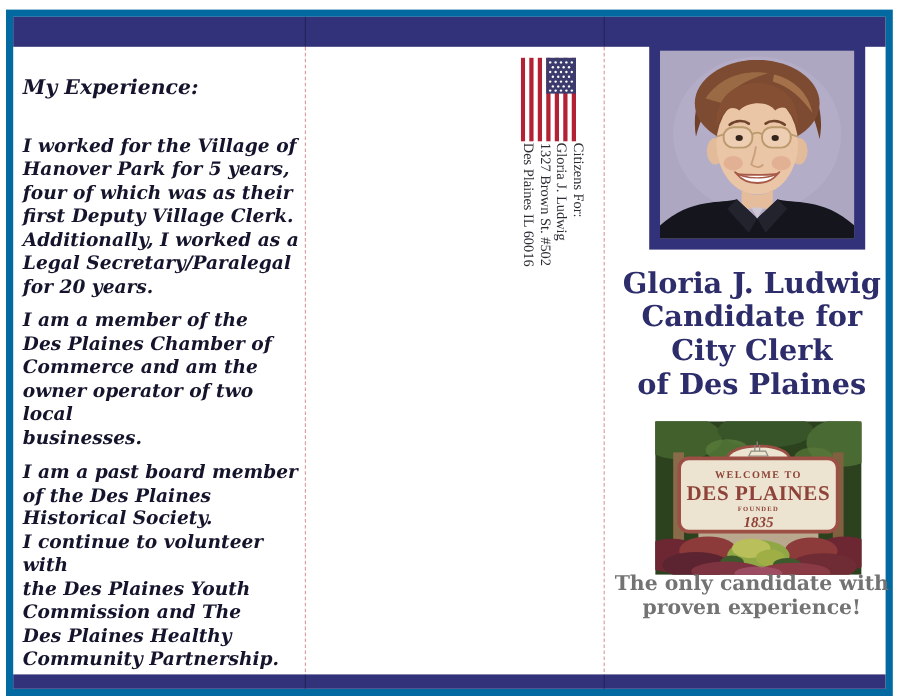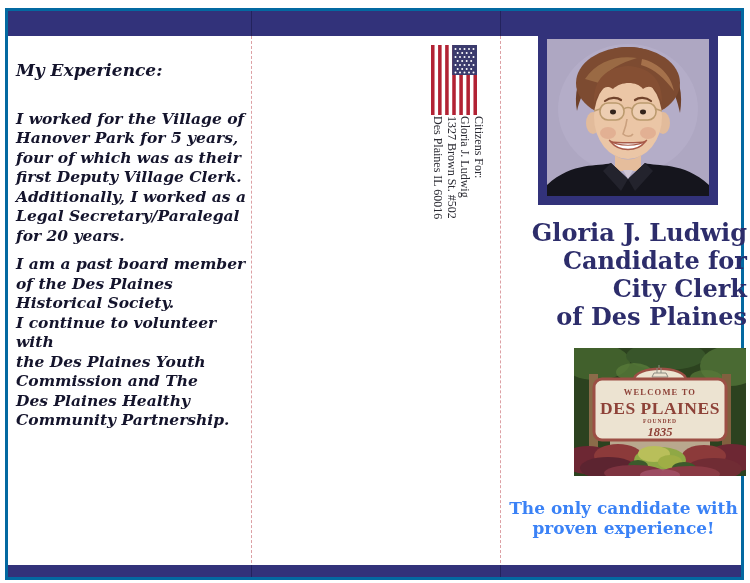--- a/index.html
+++ b/index.html
@@ -1,19 +1,19 @@
 <!DOCTYPE html>
 <html><head>
 <meta charset="utf-8">
 <style>
   html,body{margin:0;padding:0;background:#ffffff;}
   body{width:750px;height:583px;position:relative;overflow:hidden;
        font-family:"DejaVu Serif","Liberation Serif",serif;}
   .page{position:absolute;left:5px;top:8px;width:739px;height:572px;
-        background:#ffffff;border:3px solid #0369a1;box-sizing:border-box;}
+        background:#ffffff;border:6px solid #0369a1;box-sizing:border-box;}
   .band{position:absolute;left:0;width:100%;background:#32327a;}
   .band.top{top:0;height:25px;}
   .band.bottom{bottom:0;height:12px;}
   .fold{position:absolute;top:25px;bottom:14px;width:0;
         border-left:1px dashed #dca0a4;}
   .fold.f1{left:243px;} .fold.f2{left:492px;}
   .crease{position:absolute;width:1px;background:rgba(10,10,40,0.35);}
   .crease.c1{left:243px;} .crease.c2{left:492px;}
   .crease.top{top:0;height:25px;} .crease.bottom{bottom:0;height:12px;}
 
@@ -30,25 +30,25 @@
   .stamp{position:absolute;left:423px;top:34px;width:46px;height:70px;}
   .address{position:absolute;left:477px;top:105px;width:130px;height:56px;
            transform:rotate(90deg);transform-origin:0 0;
            font-family:"Liberation Serif",serif;font-size:12px;
            line-height:13.5px;color:#2b2b33;font-weight:normal;}
 
   
   .photo-frame{position:absolute;left:530px;top:2px;width:180px;height:192px;
                background:#32327a;}
   .photo-frame svg{position:absolute;left:9px;top:26px;}
-  .title{position:absolute;left:492px;top:208px;width:247px;text-align:right;
+  .title{position:absolute;left:492px;top:208px;width:247px;text-align:center;
          color:#2d2d6b;font-weight:bold;font-size:24px;line-height:28px;}
-  .sign-wrap{position:absolute;left:566px;top:337px;width:172px;height:128px;border-radius:31px;}
-  .tagline{position:absolute;left:492px;top:487px;width:247px;text-align:center;
-           color:#3b82f6;font-weight:bold;font-size:17px;line-height:20px;}
+  .sign-wrap{position:absolute;left:535px;top:337px;width:172px;height:128px;border-radius:31px;}
+  .tagline{position:absolute;left:492px;top:463px;width:247px;text-align:center;
+           color:#737373;font-weight:bold;font-size:17px;line-height:20px;}
 </style>
 </head>
 <body>
 
 <div class="page">
 
   <div class="band top"></div>
   <div class="band bottom"></div>
   <div class="fold f1"></div>
   <div class="fold f2"></div>
@@ -59,20 +59,25 @@
 
   <div class="experience">
     <div class="hd">My Experience:</div>
     <div class="para ml">I worked for the Village of
 Hanover Park for 5 years,
 four of which was as their
 first Deputy Village Clerk.
 Additionally, I worked as a
 Legal Secretary/Paralegal
 for 20 years.</div>
+    <div class="para ml">I am a member of the
+Des Plaines Chamber of
+Commerce and am the
+owner operator of two local
+businesses.</div>
     <div class="para ml">I am a past board member
 of the Des Plaines
 Historical Society.
 I continue to volunteer with
 the Des Plaines Youth
 Commission and The
 Des Plaines Healthy
 Community Partnership.</div>
   </div>
 

